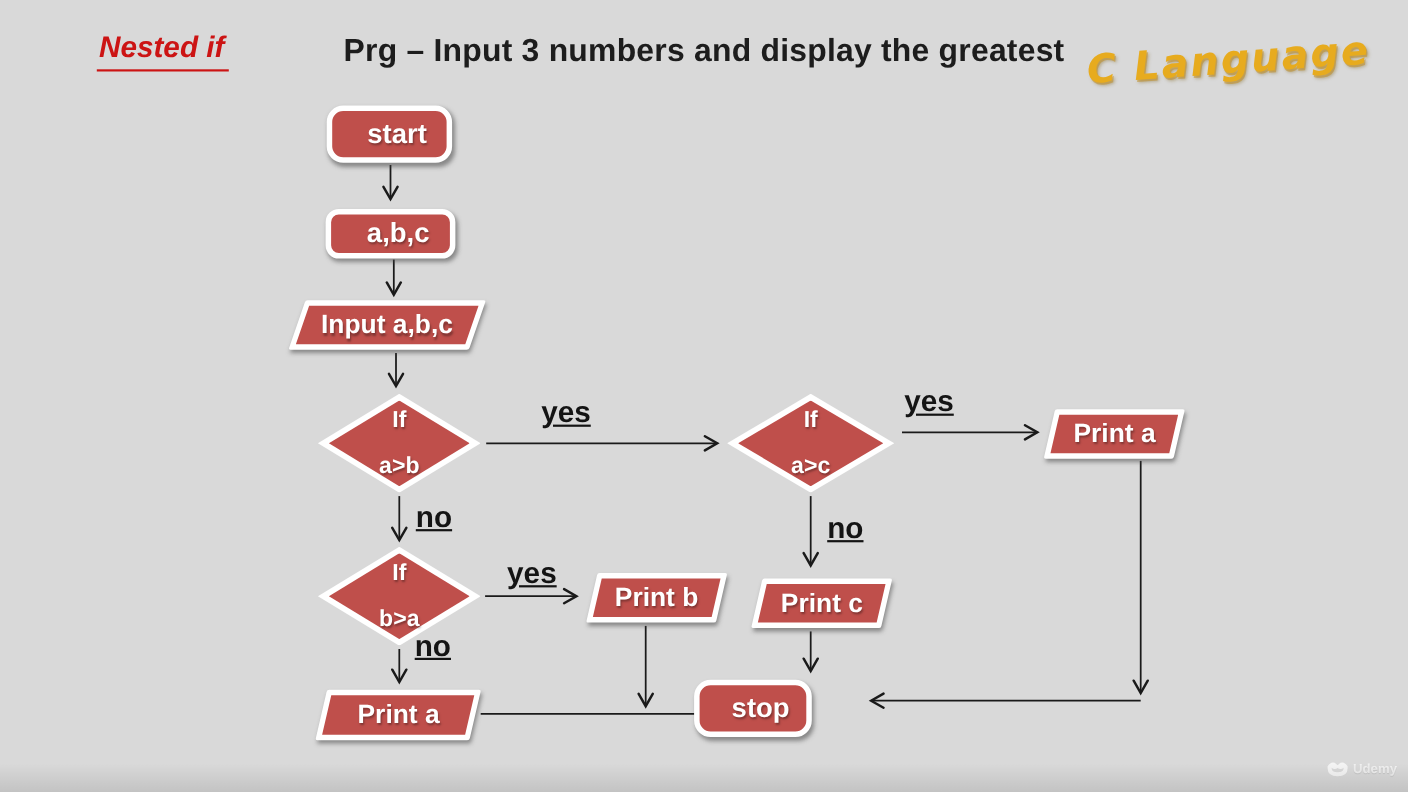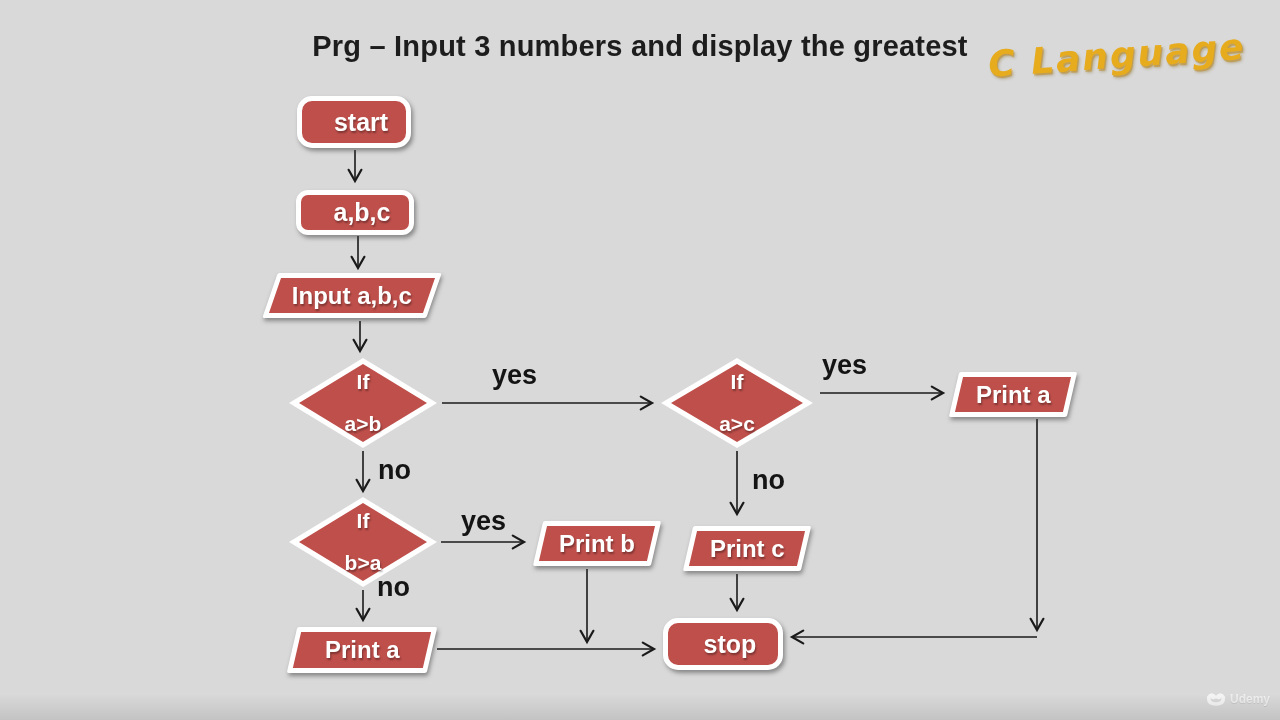--- a/index.html
+++ b/index.html
@@ -74,37 +74,39 @@
   .d-inner{left:10px;right:10px;top:6px;bottom:6px;background:#bf4f4b;}
   .d-text{
     position:absolute;inset:0;
     display:flex;flex-direction:column;align-items:center;justify-content:center;
     gap:19px;font-size:21px;line-height:1.05;
   }
   
   .elabel{
     position:absolute;font-size:27px;font-weight:bold;color:#141414;
     white-space:nowrap;
+    text-decoration:underline;
   }
   
   .watermark{
     position:absolute;left:1206px;top:690px;
     display:flex;align-items:center;gap:4px;
     opacity:0.85;
   }
   .watermark .wtext{
     font-size:12px;font-weight:bold;color:rgba(255,255,255,0.75);
     text-shadow:0 1px 1px rgba(0,0,0,0.12);
   }
 </style>
 </head>
 <body>
 
 <div class="slide">
 
+  <div class="topic">Nested if</div>
   <div class="title">Prg – Input 3 numbers and display the greatest</div>
   <div class="brand">C Language</div>
 
   <svg class="arrows" width="1280" height="720" viewBox="0 0 1280 720">
     <defs>
       <marker id="ah" viewBox="0 0 10 10" refX="8" refY="5" markerWidth="10" markerHeight="10" orient="auto-start-reverse">
         <path d="M1,1 L8,5 L1,9" fill="none" stroke="#1a1a1a" stroke-width="1.4" stroke-linecap="round"></path>
       </marker>
     </defs>
     <g stroke="#1a1a1a" stroke-width="1.6" fill="none">
@@ -173,21 +175,21 @@
   </div>
 
   <div class="para skew13" style="left:688px;top:526px;width:118px;height:45px">
     <span class="ntext">Print c</span>
   </div>
 
   <div class="para skew13" style="left:292px;top:627px;width:140px;height:46px">
     <span class="ntext">Print a</span>
   </div>
 
-  <div class="box rounded" style="left:663px;top:618px;width:120px;height:52px">
+  <div class="box rounded" style="left:631px;top:618px;width:107px;height:52px">
     <span class="ntext">stop</span>
   </div>
 
   <div class="elabel" style="left:492px;top:360px">yes</div>
   <div class="elabel" style="left:378px;top:455px">no</div>
   <div class="elabel" style="left:461px;top:506px">yes</div>
   <div class="elabel" style="left:377px;top:572px">no</div>
   <div class="elabel" style="left:822px;top:350px">yes</div>
   <div class="elabel" style="left:752px;top:465px">no</div>
 

